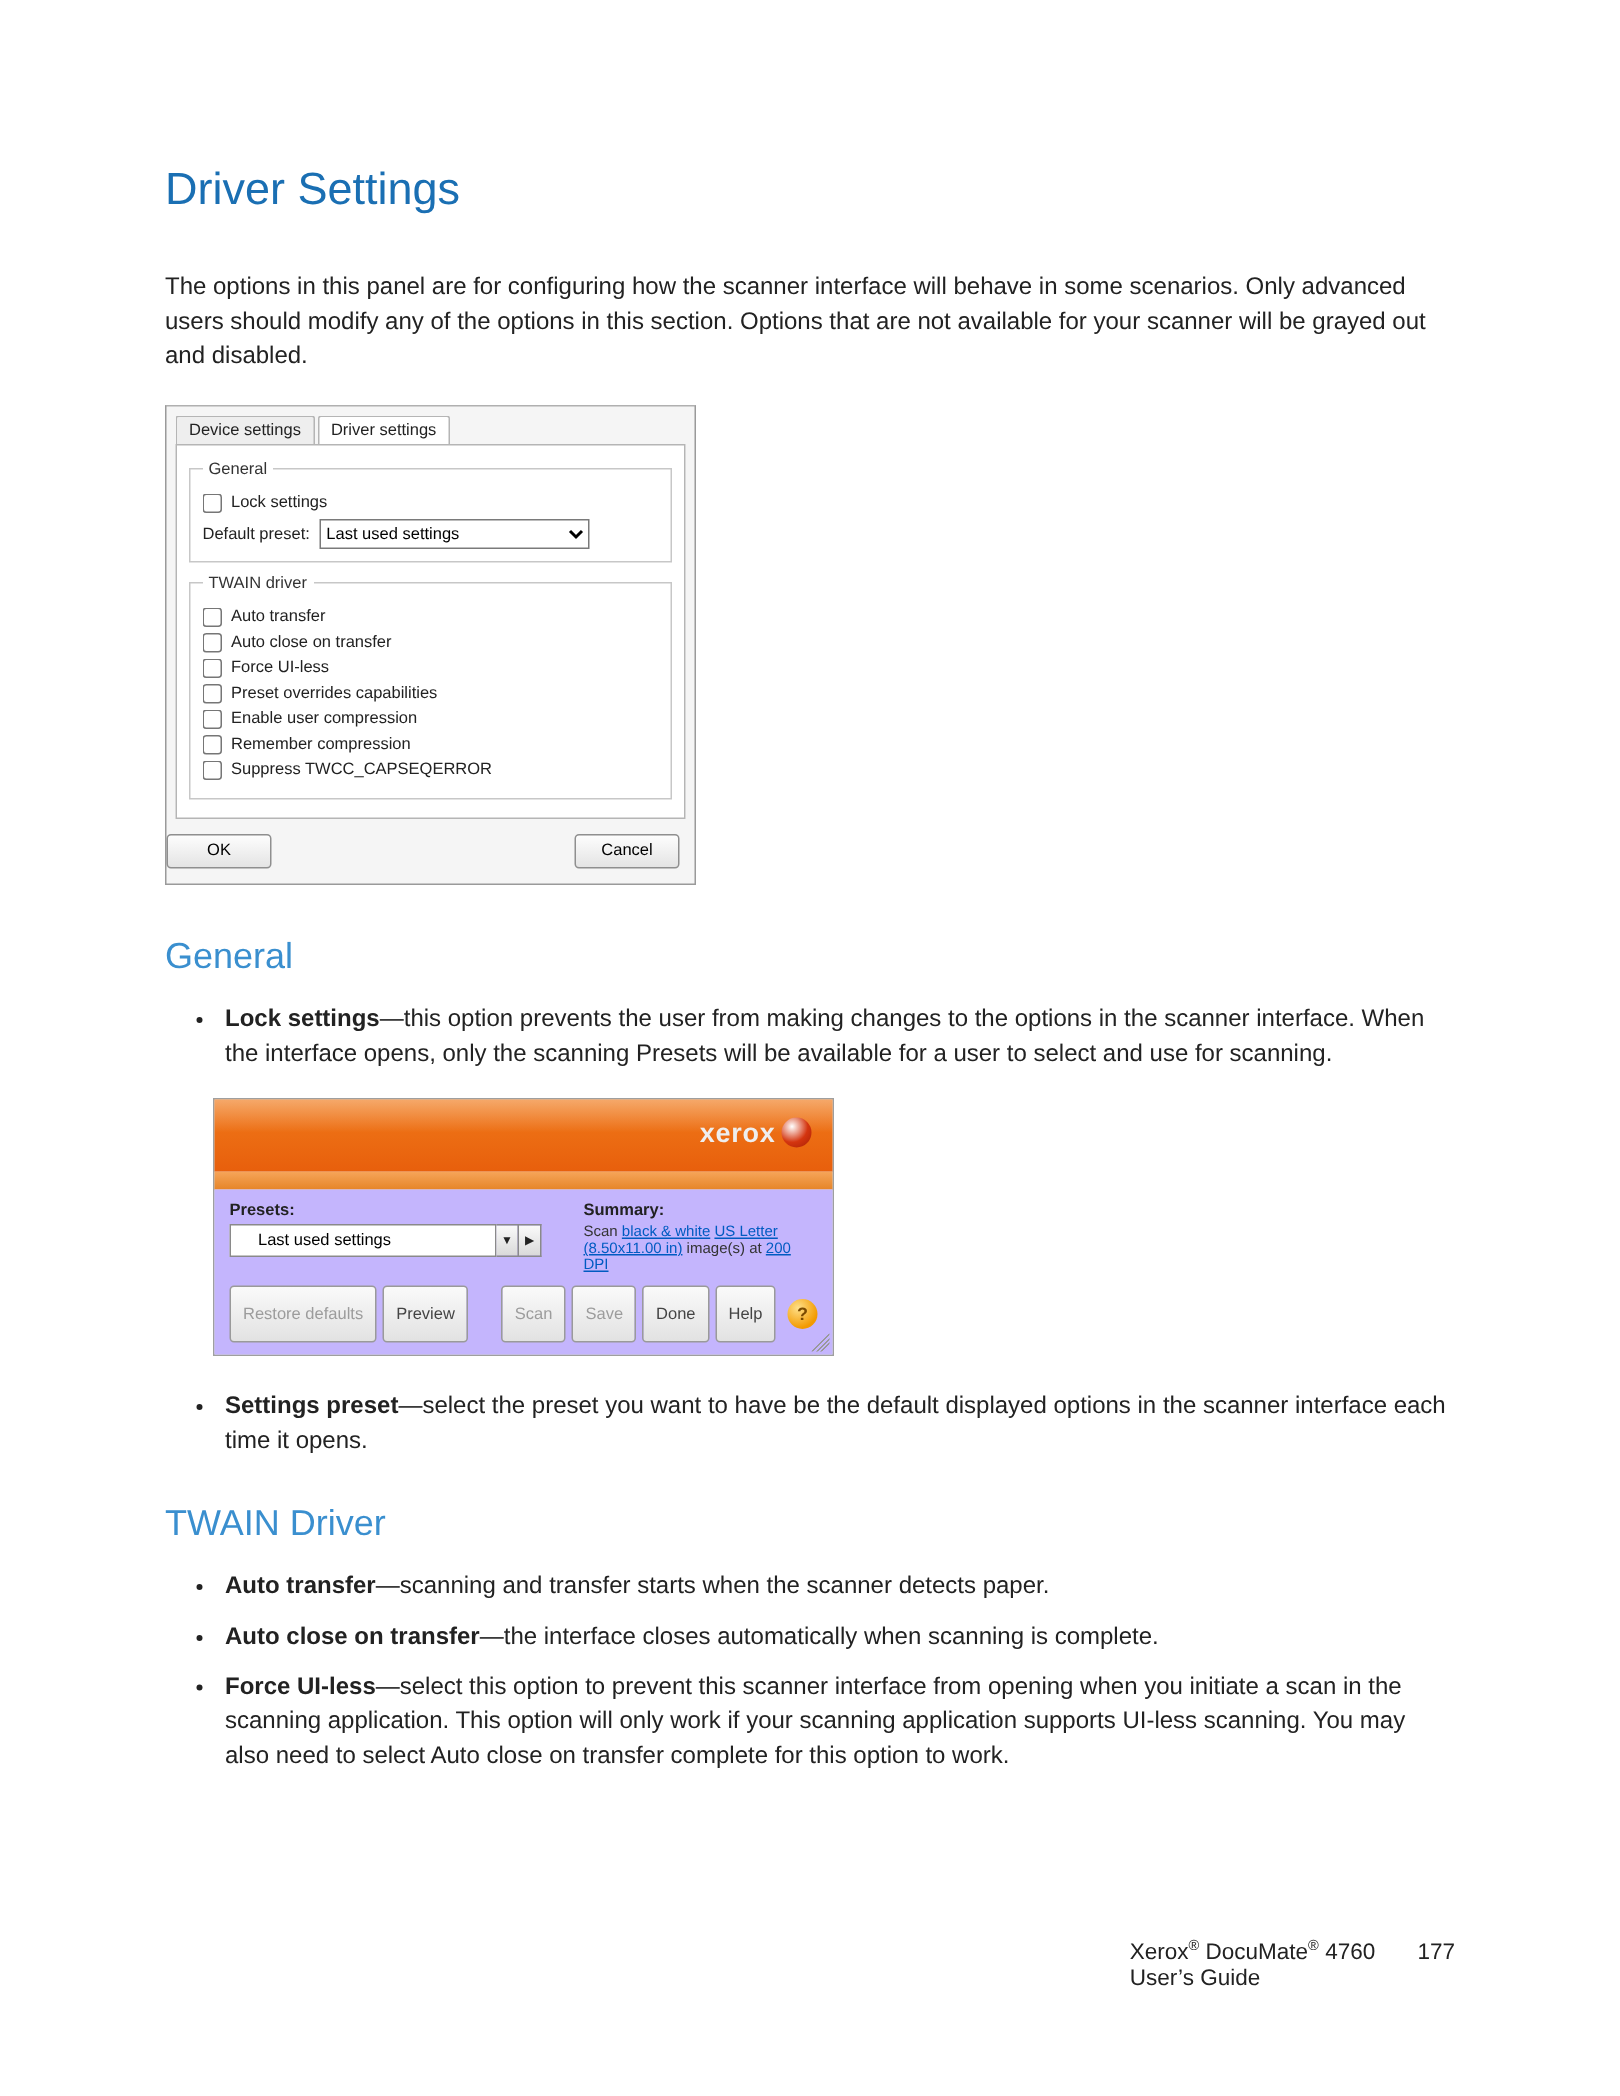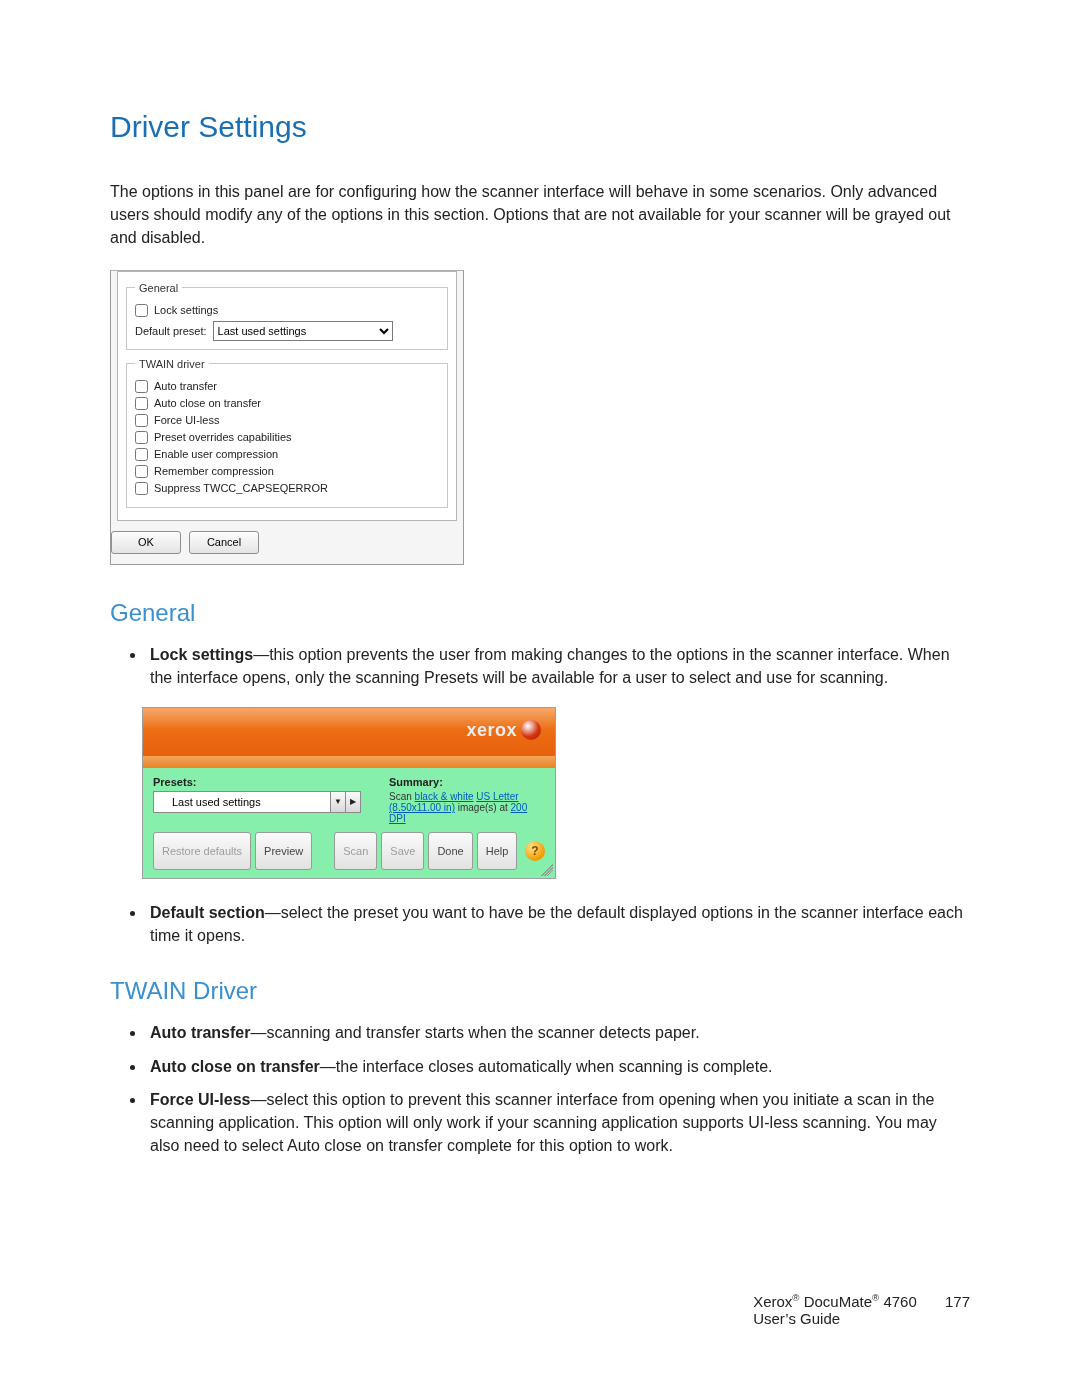--- a/index.html
+++ b/index.html
@@ -17,31 +17,31 @@
   .tabs{display:flex;padding:6px 6px 0 6px;gap:2px;}
   .tab{border:1px solid #b5b5b5;border-bottom:none;padding:3px 8px;background:#eee;border-radius:2px 2px 0 0;}
   .tab.active{background:#fff;}
   .tabbody{border:1px solid #b5b5b5;background:#fff;margin:0 6px;padding:4px 0 4px 0;}
   fieldset{border:1px solid #c7c7c7;margin:6px 8px 8px 8px;padding:6px 8px 8px 8px;}
   legend{padding:0 4px;color:#333;}
   .chk{display:flex;align-items:center;gap:6px;margin:4px 0;}
   .chk input{width:13px;height:13px;margin:0;}
   .row{display:flex;align-items:center;gap:6px;margin-top:4px;}
   select{font-size:11px;height:20px;width:180px;border:1px solid #7a7a7a;background:#fff;}
-  .btns{display:flex;justify-content:flex-start;gap:8px;padding:10px 10px 10px 0;}
+  .btns{display:flex;justify-content:space-between;gap:8px;padding:10px 10px 10px 0;}
   .btns button{width:70px;height:23px;font-size:11px;border:1px solid #8f8f8f;background:linear-gradient(#fdfdfd,#e4e4e4);border-radius:3px;}
 
   
   .xshot{width:412px;border:1px solid #9f9f9f;background:#eee;font-family:Tahoma,Arial,sans-serif;font-size:11px;color:#222;margin:8px 0 22px 32px;position:relative;}
   .xtop{height:48px;background:linear-gradient(#f07a1a,#e85f0c);position:relative;}
   .xgloss{position:absolute;top:0;left:0;right:0;height:22px;background:linear-gradient(rgba(255,255,255,.35),rgba(255,255,255,0));}
   .xlogo{position:absolute;right:14px;top:12px;display:flex;align-items:center;color:#eee;font-weight:700;font-size:18px;letter-spacing:.5px;}
   .xball{width:20px;height:20px;border-radius:50%;background:radial-gradient(circle at 35% 30%,#fff,#d4350f 55%,#a71f05);margin-left:4px;}
   .xband{height:12px;background:linear-gradient(#f6a55a,#e68528);}
-  .xbody{background:#86efac;padding:8px 10px 8px 10px;}
+  .xbody{background:#c4b5fd;padding:8px 10px 8px 10px;}
   .xcols{display:flex;gap:28px;}
   .xcol{flex:1;}
   .xlbl{font-weight:700;display:block;margin-bottom:3px;}
   .xsel{display:flex;align-items:center;}
   .xsel input{width:156px;height:18px;border:1px solid #8a8a8a;background:#fff;font-size:11px;padding-left:18px;}
   .xarrow{width:14px;height:20px;border:1px solid #8a8a8a;border-left:none;background:linear-gradient(#fafafa,#d9d9d9);display:flex;align-items:center;justify-content:center;font-size:8px;}
   .xsum{font-size:10px;color:#333;}
   .xlink{color:#005bc2;text-decoration:underline;}
   .xbtns{display:flex;gap:4px;margin-top:8px;align-items:center;}
   .xbtns button{height:38px;font-size:11px;border:1px solid #9a9a9a;background:linear-gradient(#fafafa,#e2e2e2);border-radius:3px;padding:0 8px;color:#444;}
@@ -58,20 +58,24 @@
 </style>
 </head>
 <body>
 
 <div class="page">
   <h1 class="title">Driver Settings</h1>
 
   <p class="body">The options in this panel are for configuring how the scanner interface will behave in some scenarios. Only advanced users should modify any of the options in this section. Options that are not available for your scanner will be grayed out and disabled.</p>
 
   <div class="dialog">
+    <div class="tabs">
+      <div class="tab">Device settings</div>
+      <div class="tab active">Driver settings</div>
+    </div>
     <div class="tabbody">
       <fieldset>
         <legend>General</legend>
         <label class="chk">
           <input type="checkbox" style="">
           <span>Lock settings</span>
         </label>
         <div class="row">
           <span>Default preset:</span>
           <select>
@@ -161,21 +165,21 @@
         <button>Done</button>
         <button>Help</button>
         <div class="xhelp">?</div>
       </div>
     </div>
     <div class="xgrip"></div>
   </div>
 
   <ul class="bul">
     <li>
-      <span class="bold">Default section</span><span>—select the preset you want to have be the default displayed options in the scanner interface each time it opens.</span>
+      <span class="bold">Settings preset</span><span>—select the preset you want to have be the default displayed options in the scanner interface each time it opens.</span>
     </li>
   </ul>
 
   <h2 class="sub">TWAIN Driver</h2>
 
   <ul class="bul">
     <li><span class="bold">Auto transfer</span><span>—scanning and transfer starts when the scanner detects paper.</span></li>
     <li><span class="bold">Auto close on transfer</span><span>—the interface closes automatically when scanning is complete.</span></li>
     <li><span class="bold">Force UI-less</span><span>—select this option to prevent this scanner interface from opening when you initiate a scan in the scanning application. This option will only work if your scanning application supports UI-less scanning. You may also need to select Auto close on transfer complete for this option to work.</span></li>
   </ul>

